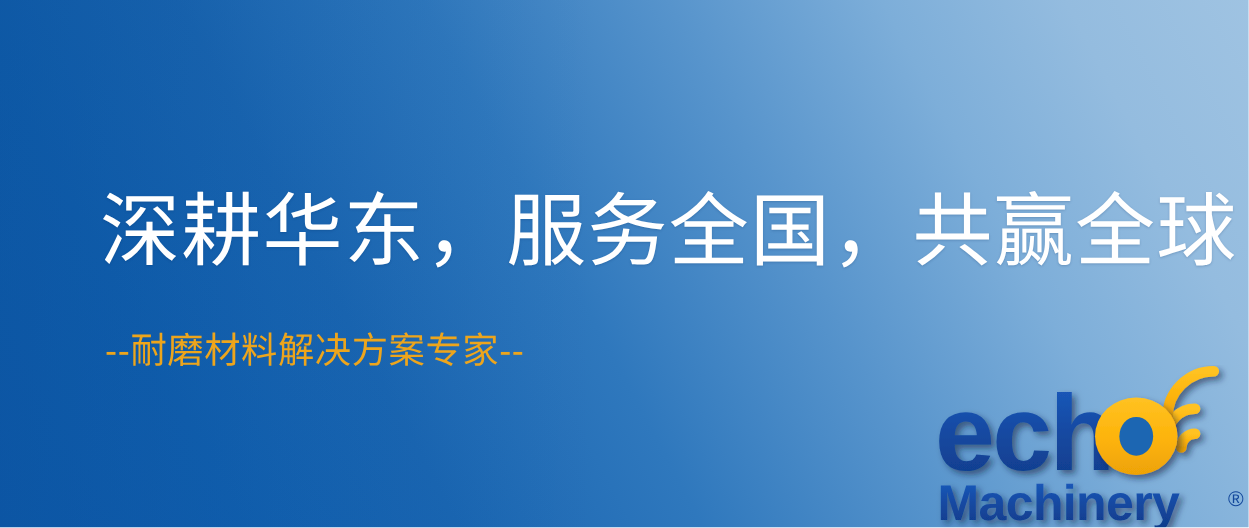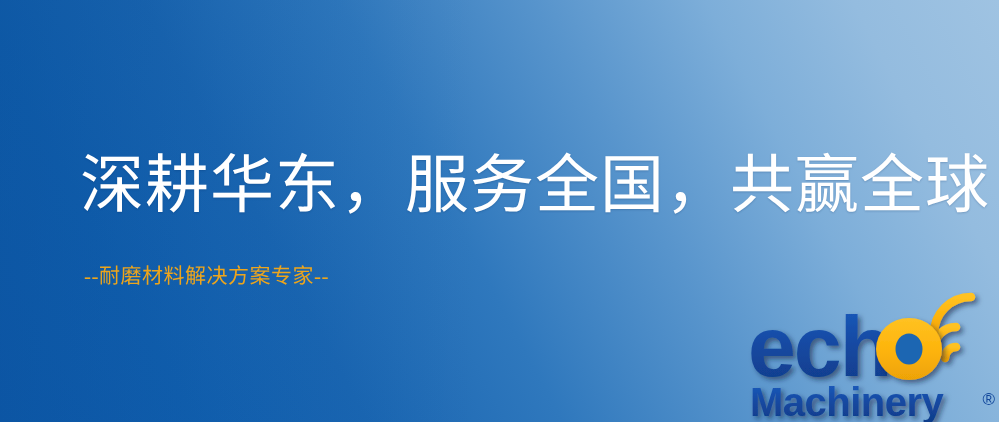--- a/index.html
+++ b/index.html
@@ -50,22 +50,22 @@
     letter-spacing: 1px;
     white-space: nowrap;
     text-shadow: 0 1px 2px rgba(0,40,90,0.22);
   }
 
   .subtitle {
     position: absolute;
     left: 84px;
     top: 264px;
     margin: 0;
-    font-family: Liberation Serif, serif;
-    font-size: 21px;
+    font-family: Liberation Sans, sans-serif;
+    font-size: 29px;
     line-height: 1.2;
     font-weight: 400;
     color: #eda51c;
     letter-spacing: 0.5px;
     white-space: nowrap;
     text-align: center;
   }
 
   
   .logo {

